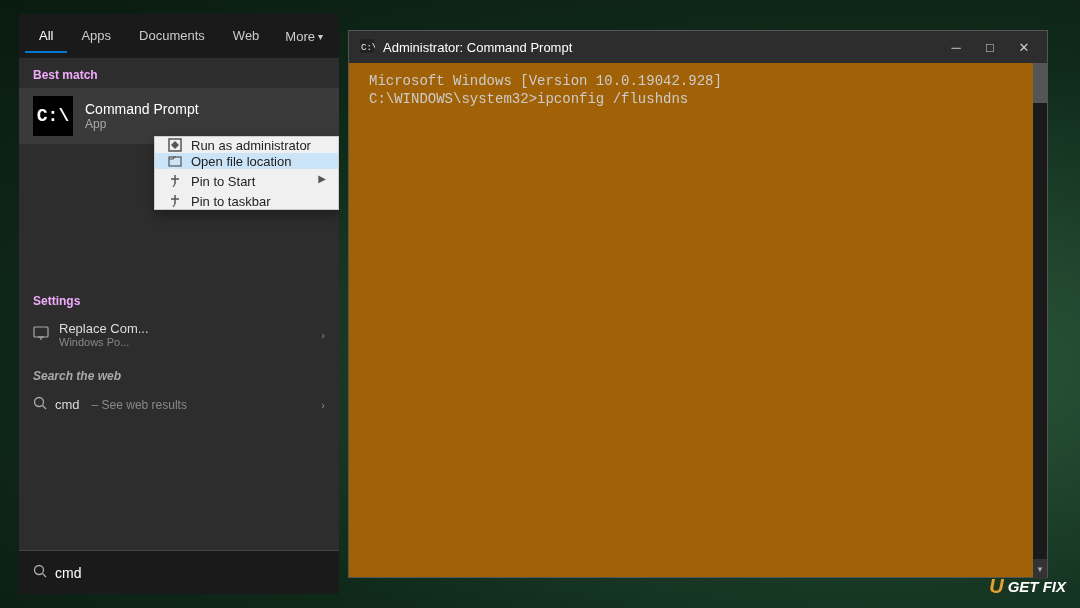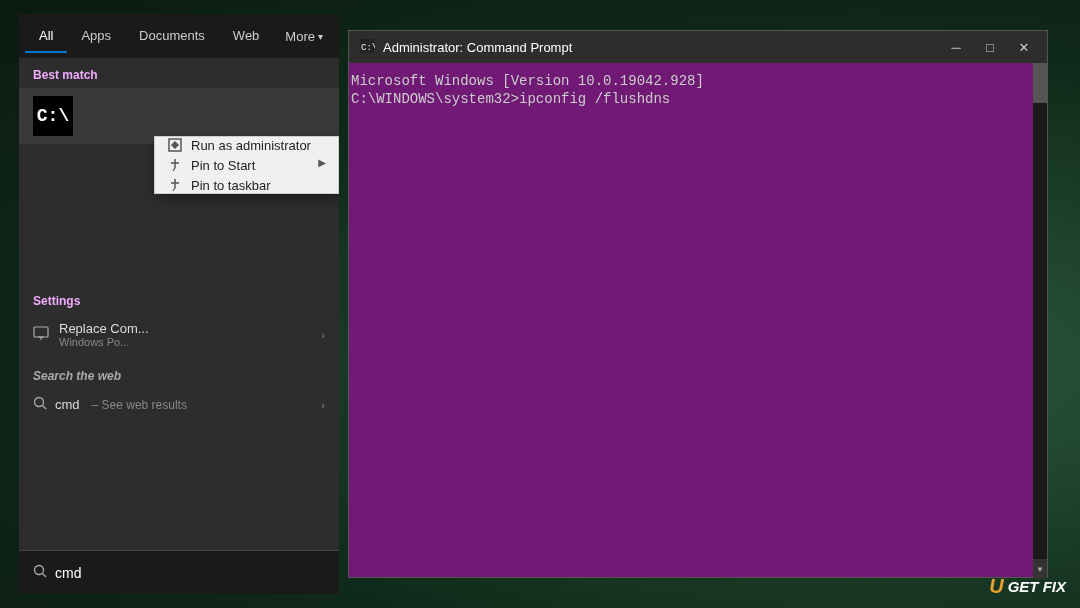--- a/index.html
+++ b/index.html
@@ -241,22 +241,22 @@
       display: flex;
       align-items: center;
       justify-content: center;
       cursor: pointer;
       color: #ccc;
       font-size: 13px;
     }
 
     .cmd-body {
       flex: 1;
-      background: #701a75;
-      padding: 10px 2px;
+      background: #a16207;
+      padding: 10px 20px;
       font-family: 'Courier New', Consolas, monospace;
       font-size: 14px;
       color: #ccc;
       overflow: hidden;
       position: relative;
     }
     .cmd-line { margin-bottom: 2px; white-space: pre; }
 
     
     .cmd-scrollbar {
@@ -334,31 +334,44 @@
     </div>
   </div>
 
   <div class="content">
 
     <div class="section-label">Best match</div>
     <div class="best-match-item">
       <div class="cmd-icon">
         <span class="cmd-icon-inner">C:\</span>
       </div>
+      <div class="item-text-block">
+        <span class="item-title">Command Prompt</span>
+        <span class="item-sub">App</span>
+      </div>
     </div>
 
     <div class="context-menu">
       <div class="ctx-item">
         <span class="ctx-icon">
           <svg width="14" height="14" viewBox="0 0 14 14">
               <rect x="1" y="1" width="12" height="12" fill="none" stroke="#555" stroke-width="1.5"></rect>
               <polygon points="7,3 11,7 7,11 3,7" fill="#555"></polygon>
             </svg>
         </span>
         <span>Run as administrator</span>
+      </div>
+      <div class="ctx-item hovered">
+        <span class="ctx-icon">
+          <svg width="14" height="14" viewBox="0 0 14 14">
+              <rect x="1" y="3" width="12" height="9" fill="none" stroke="#555" stroke-width="1.2"></rect>
+              <path d="M1 5 L5 5 L6 3 L8 3" fill="none" stroke="#555" stroke-width="1.2"></path>
+            </svg>
+        </span>
+        <span>Open file location</span>
       </div>
       <div class="ctx-item-with-arrow">
         <div class="ctx-item-left">
           <span class="ctx-icon">
             <svg width="14" height="14" viewBox="0 0 14 14">
                 <line x1="7" y1="1" x2="7" y2="10" stroke="#555" stroke-width="1.5"></line>
                 <line x1="3" y1="5" x2="11" y2="5" stroke="#555" stroke-width="1.5"></line>
                 <line x1="7" y1="10" x2="5" y2="13" stroke="#555" stroke-width="1.2"></line>
               </svg>
           </span>

